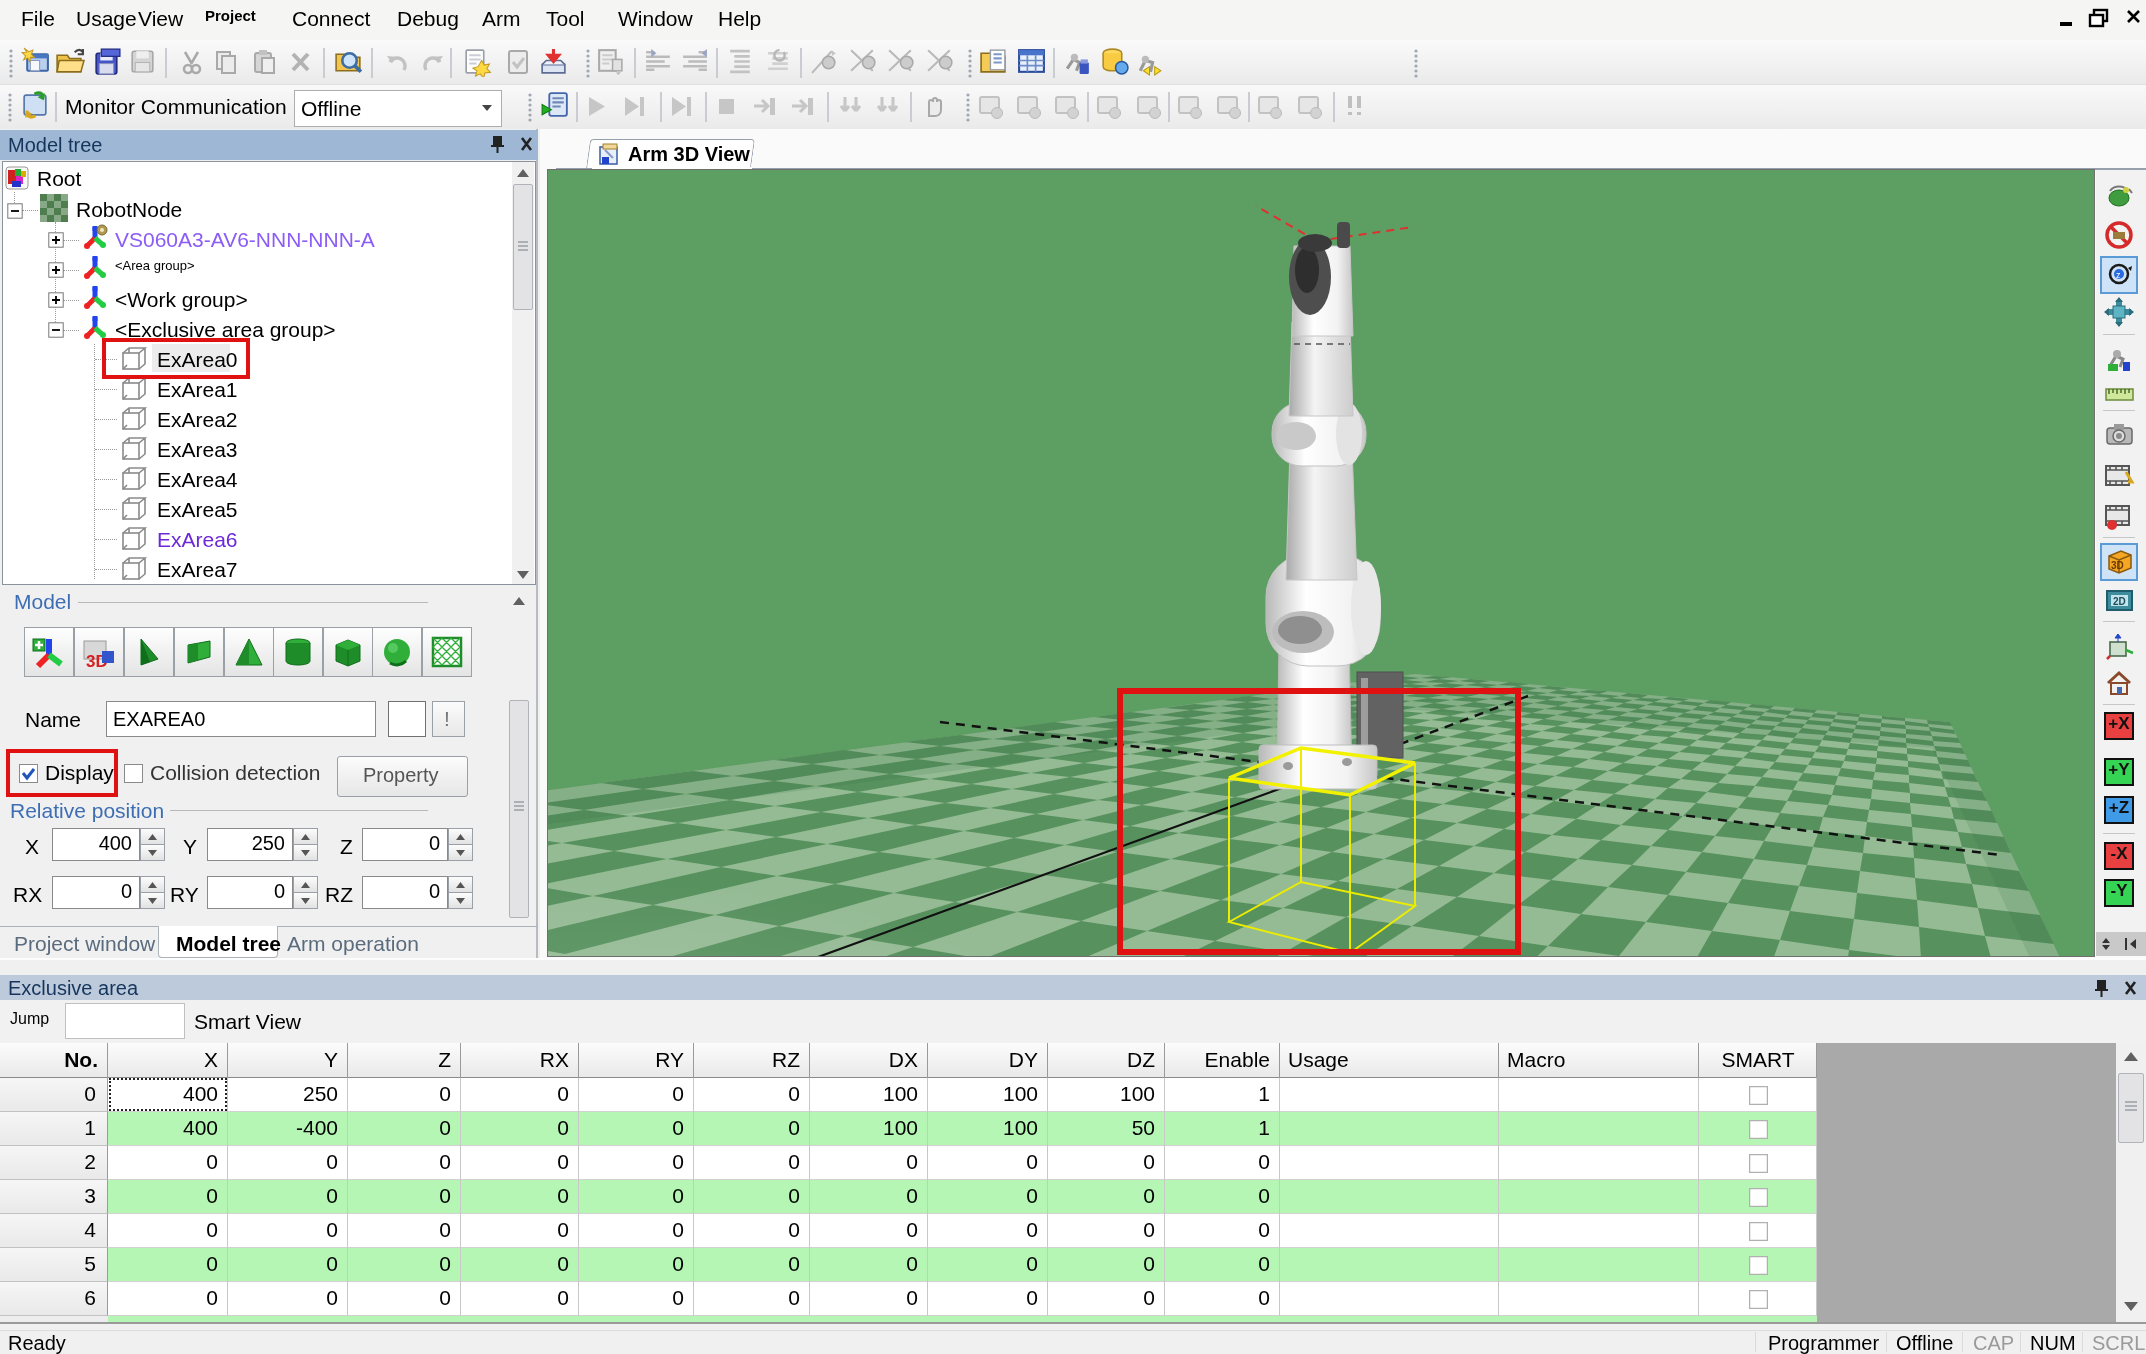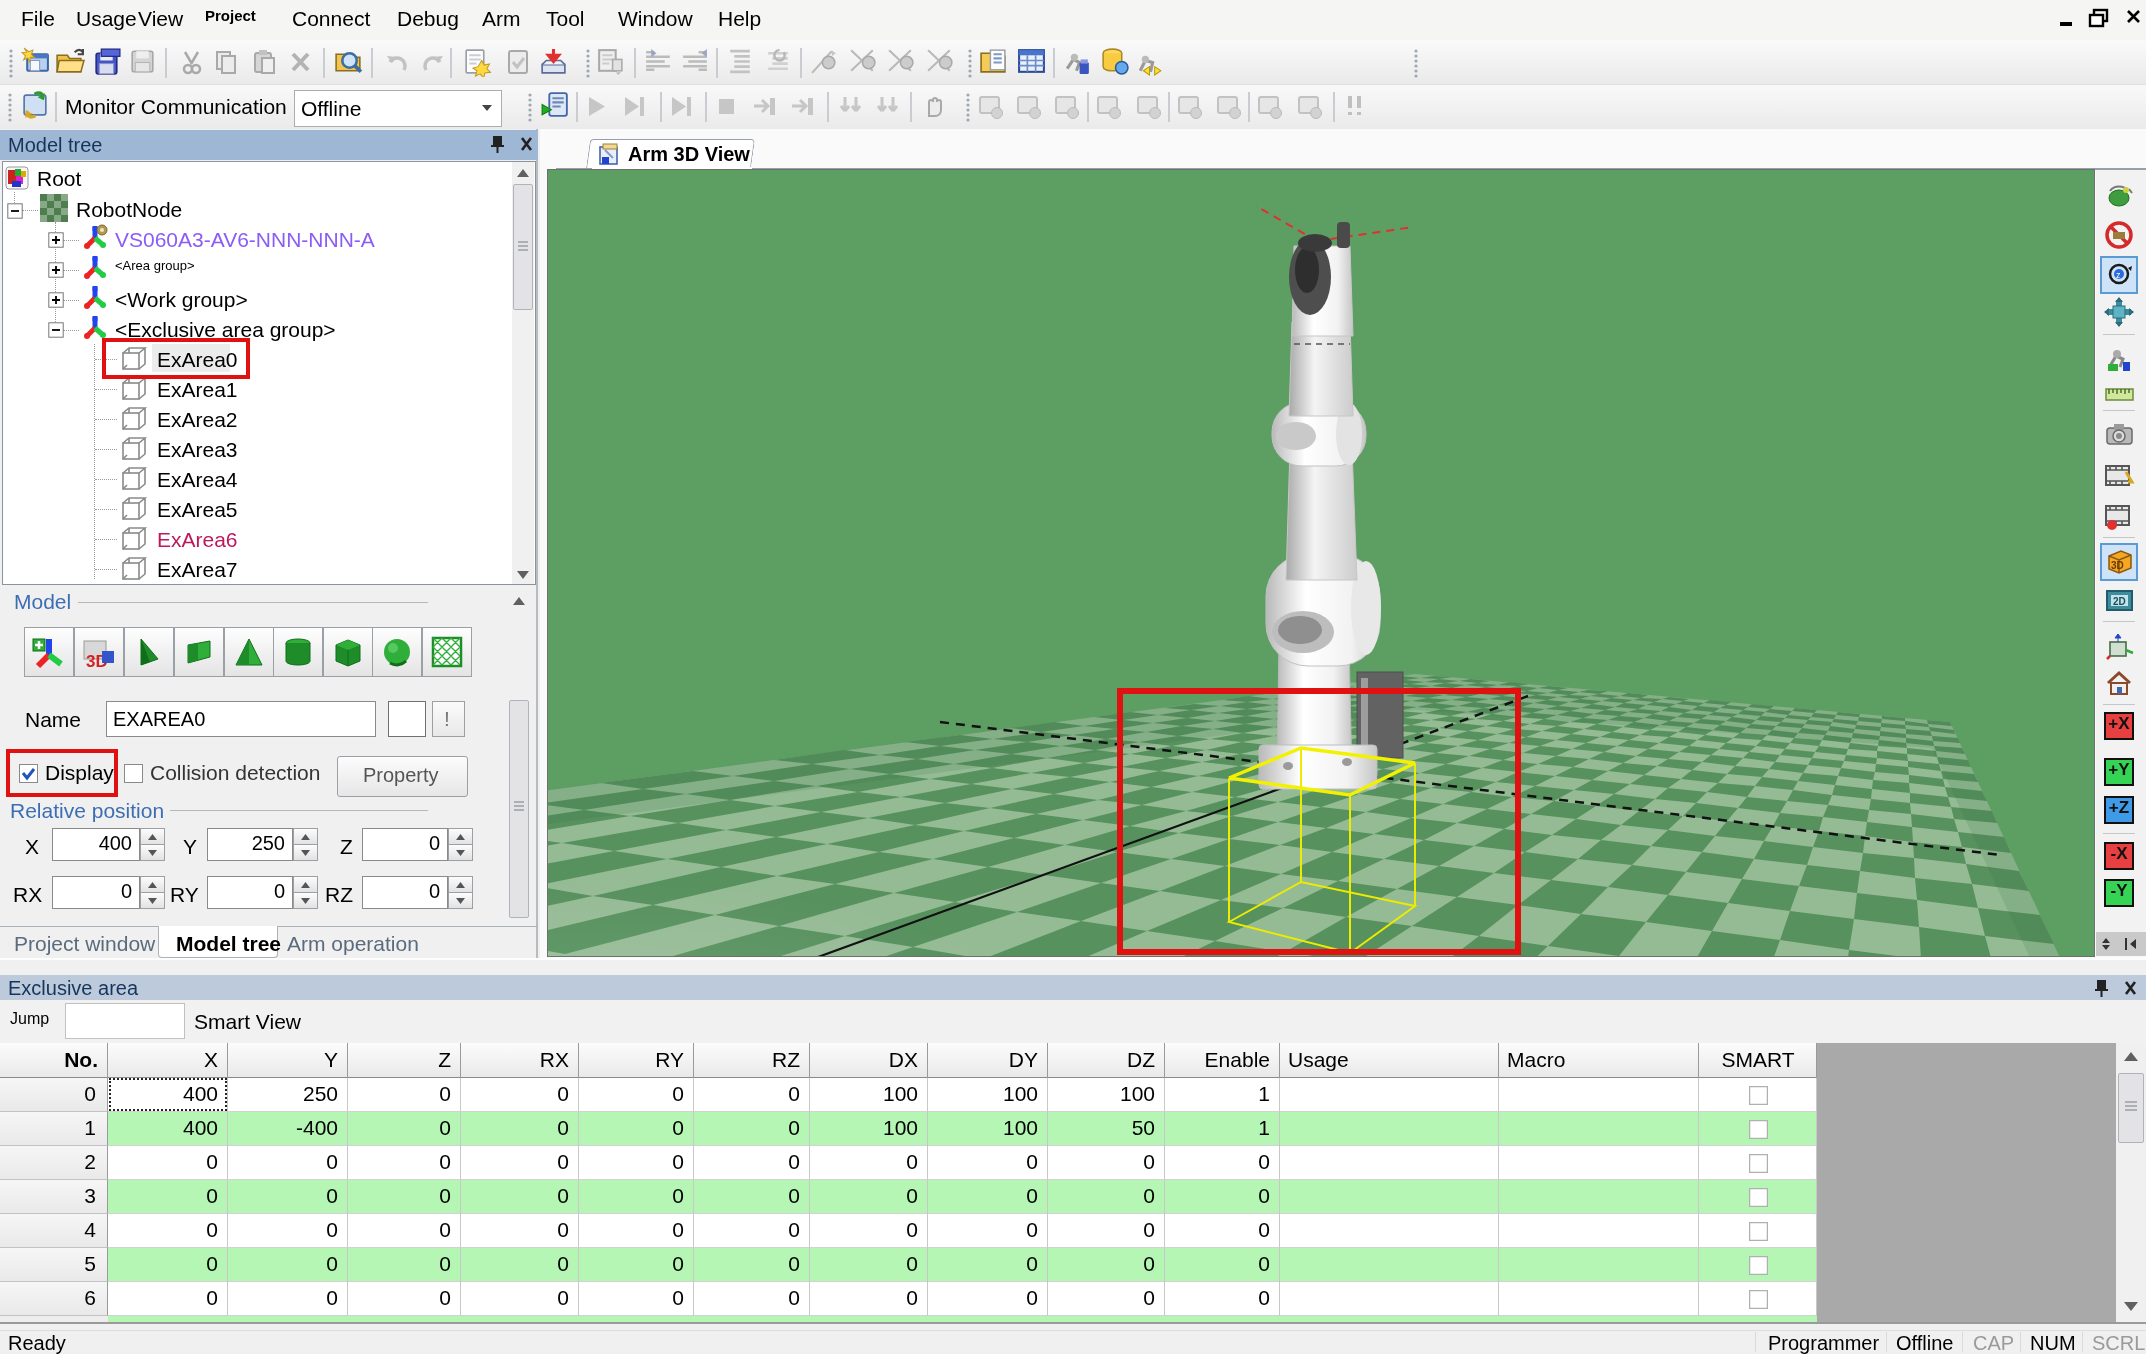--- a/index.html
+++ b/index.html
@@ -465,21 +465,21 @@
 <path d="M3 8 l6 -5 h16 l-6 5 M19 8 l6 -5 M25 3 v16 l-6 5 M3 24 l4 -4 M9 3 v5"></path>
 </g>
   </svg>
 <div style="position:absolute;left:157px;top:498px;font-size:21px;color:#000;font-weight:normal;white-space:nowrap;">ExArea5</div>
 <svg class="abs" style="left:120px;top:525px" width="28" height="28" viewBox="0 0 28 28">
 <g fill="none" stroke="#8a8a8a" stroke-width="1.6">
 <rect x="3" y="8" width="16" height="16"></rect>
 <path d="M3 8 l6 -5 h16 l-6 5 M19 8 l6 -5 M25 3 v16 l-6 5 M3 24 l4 -4 M9 3 v5"></path>
 </g>
   </svg>
-<div style="position:absolute;left:157px;top:528px;font-size:21px;color:#be185d;font-weight:normal;white-space:nowrap;">ExArea6</div>
+<div style="position:absolute;left:157px;top:528px;font-size:21px;color:#6d28d9;font-weight:normal;white-space:nowrap;">ExArea6</div>
 <svg class="abs" style="left:120px;top:555px" width="28" height="28" viewBox="0 0 28 28">
 <g fill="none" stroke="#8a8a8a" stroke-width="1.6">
 <rect x="3" y="8" width="16" height="16"></rect>
 <path d="M3 8 l6 -5 h16 l-6 5 M19 8 l6 -5 M25 3 v16 l-6 5 M3 24 l4 -4 M9 3 v5"></path>
 </g>
   </svg>
 <div style="position:absolute;left:157px;top:558px;font-size:21px;color:#000;font-weight:normal;white-space:nowrap;">ExArea7</div>
 <div style="position:absolute;left:102px;top:338px;width:148px;height:41px;border:4px solid #e01111;"></div>
 <div style="position:absolute;left:512px;top:162px;width:22px;height:422px;background:#f0f0f0;"></div>
 <svg class="abs" style="left:512px;top:164px" width="22" height="18" viewBox="0 0 22 18">

